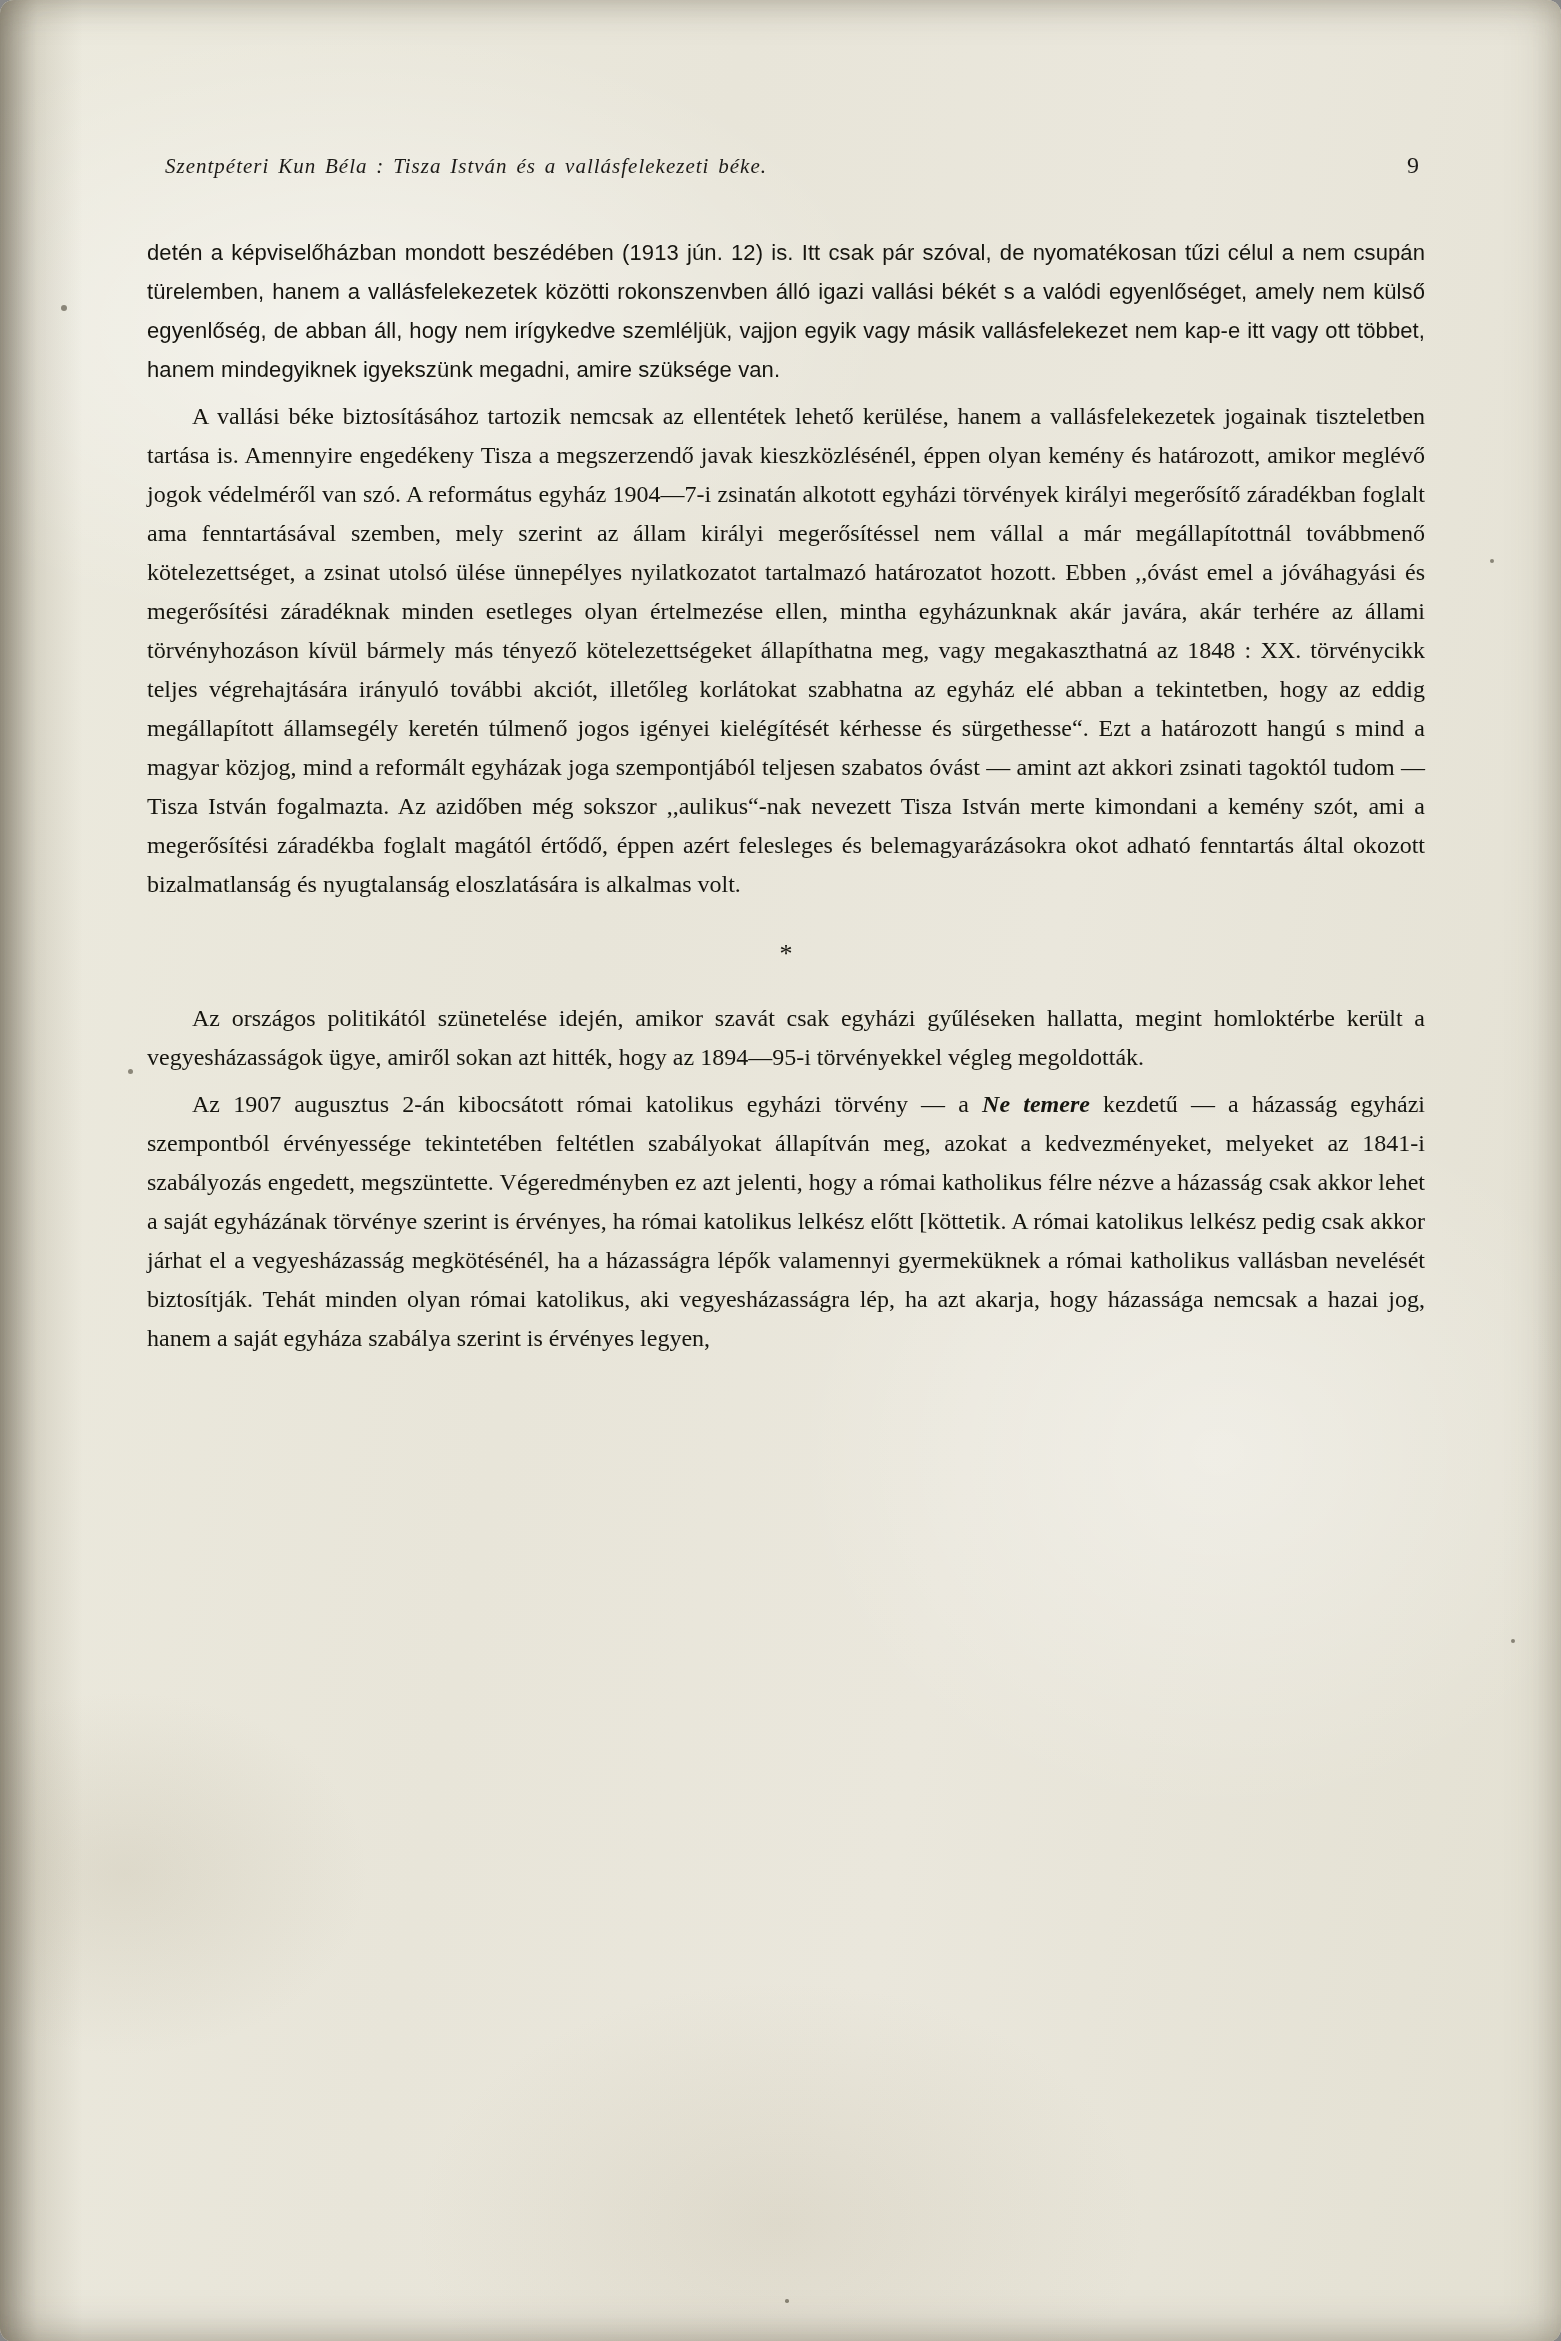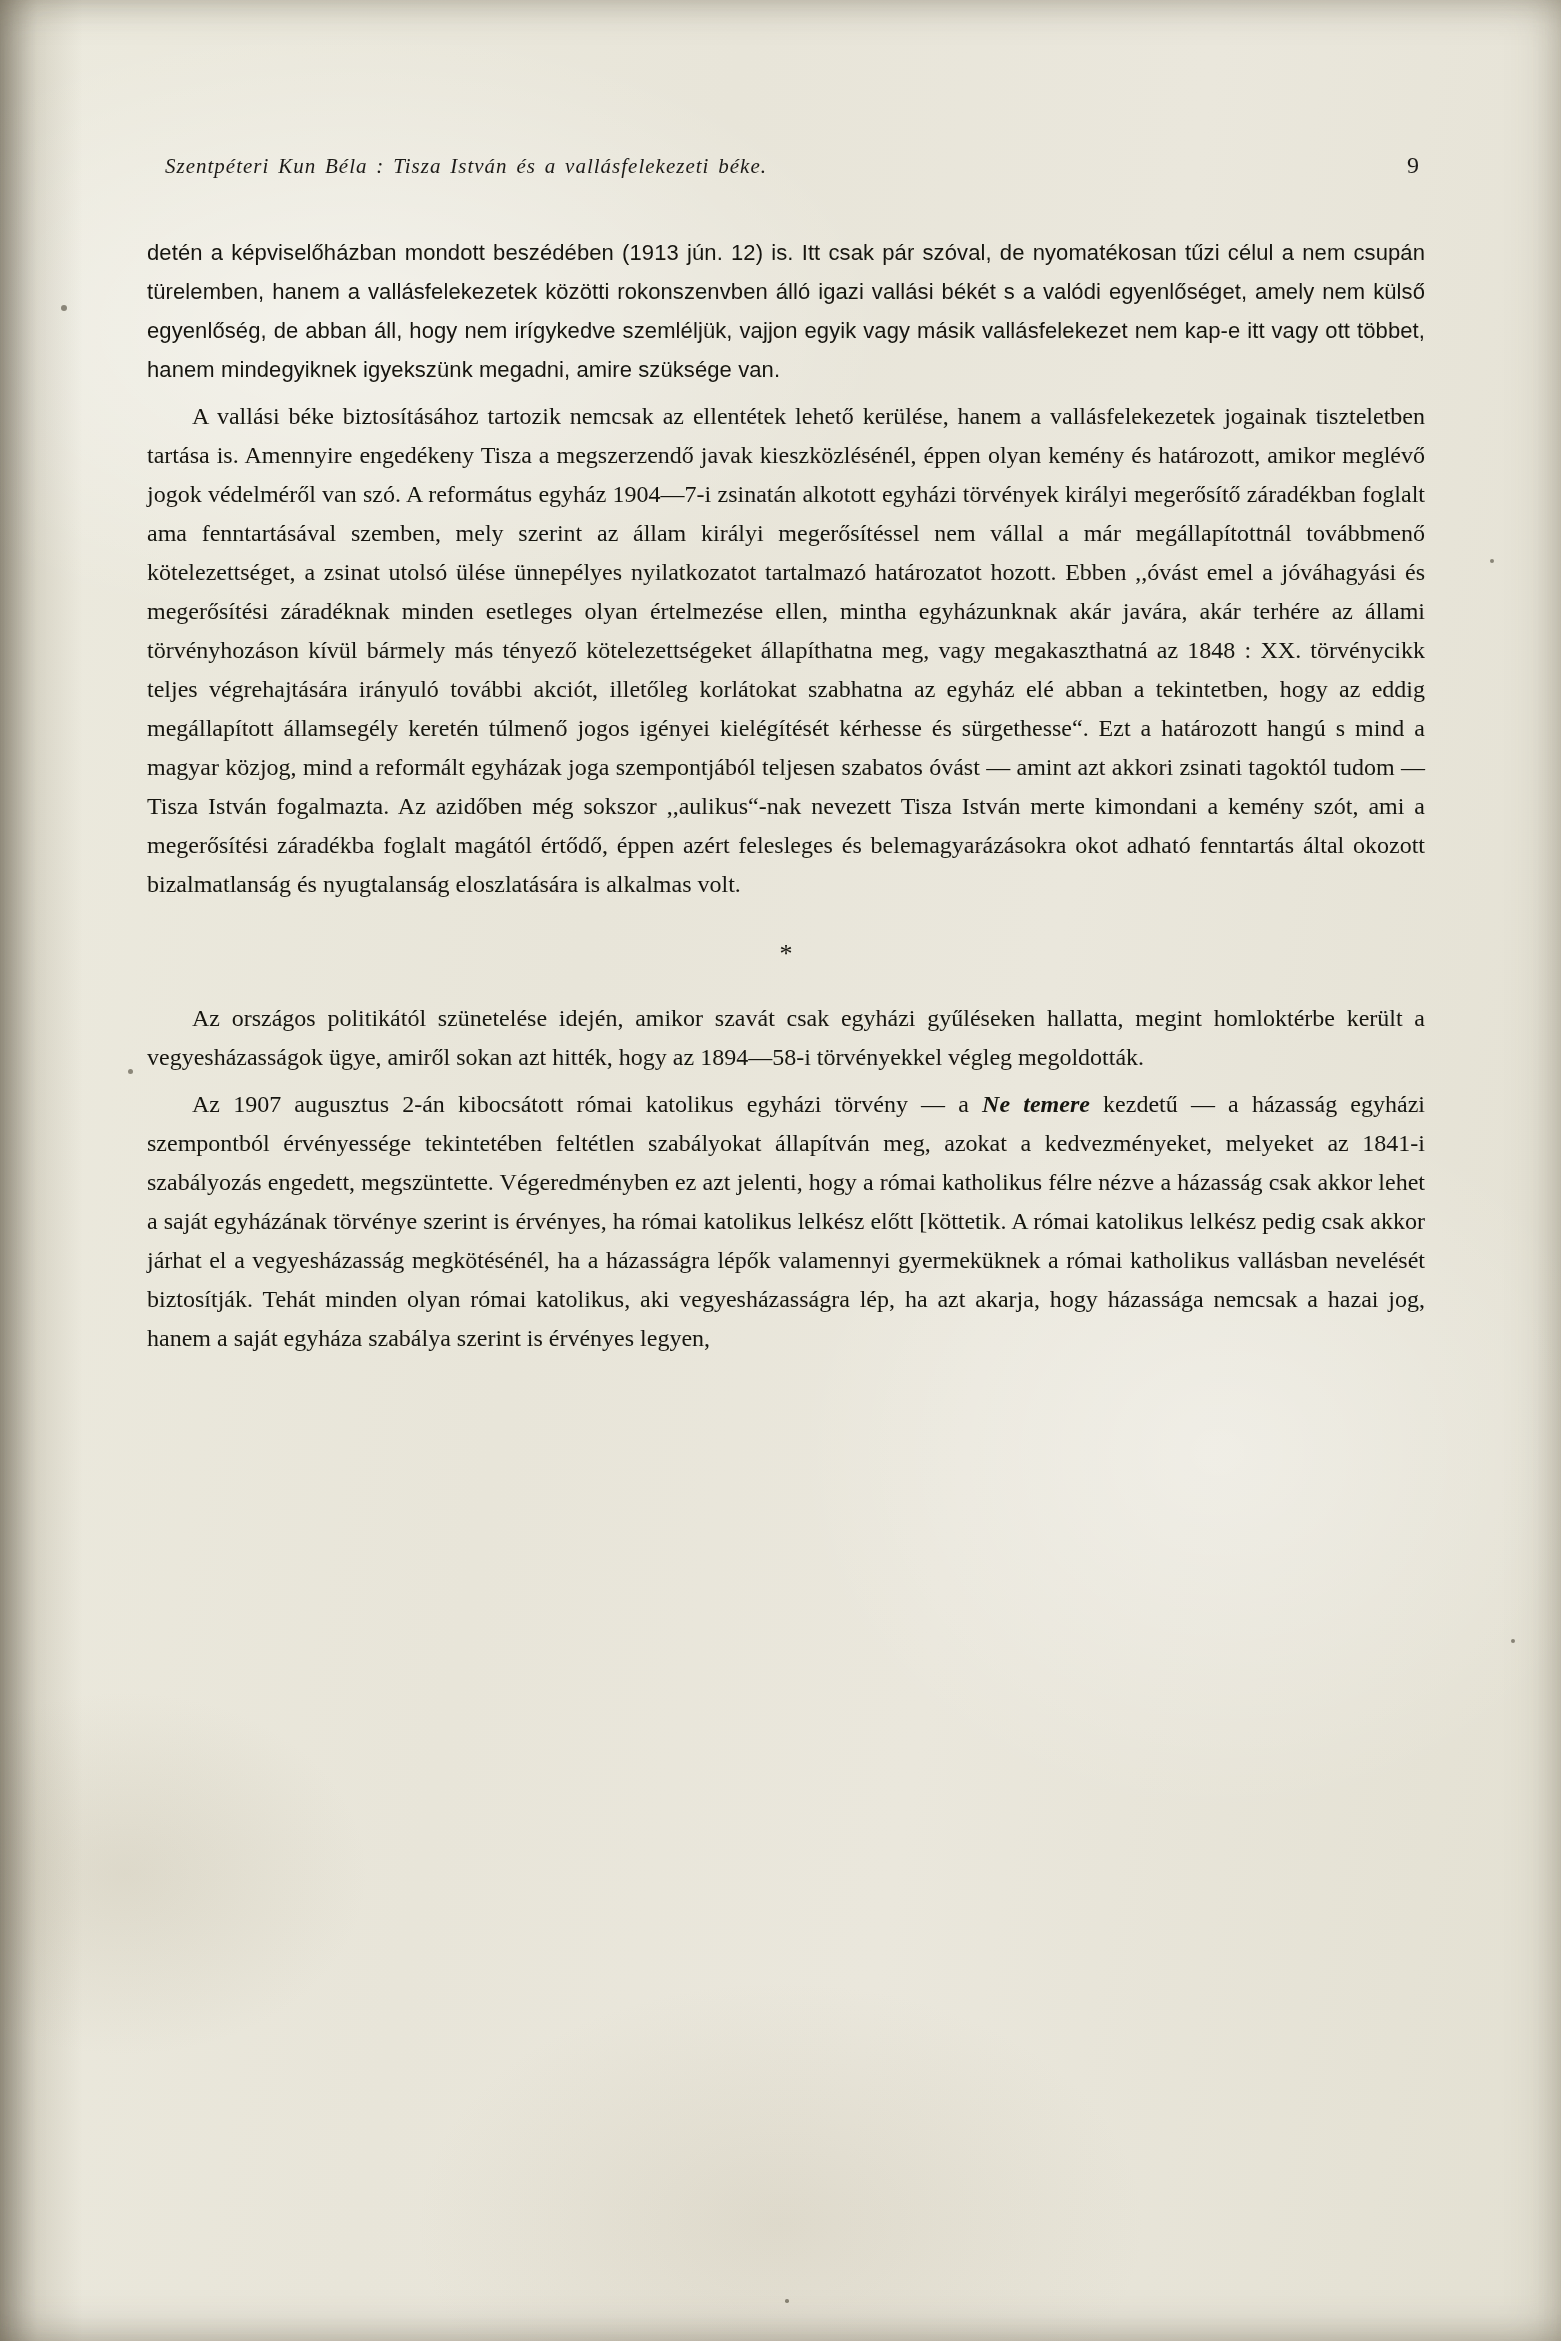--- a/index.html
+++ b/index.html
@@ -7,20 +7,21 @@
     padding: 0;
     background: #888;
   }
   .page {
     position: relative;
     width: 1561px;
     height: 2342px;
     margin: 0 auto;
     background: #e9e7de;
     overflow: hidden;
+    border-radius: 14px;
   }
   
   .paper-texture {
     position: absolute;
     inset: 0;
     background:
       radial-gradient(ellipse 781px 434px at 22% 14%, rgba(255,255,255,0.45), rgba(255,255,255,0) 70%),
       radial-gradient(ellipse 607px 520px at 78% 62%, rgba(255,255,255,0.35), rgba(255,255,255,0) 70%),
       radial-gradient(ellipse 520px 347px at 50% 95%, rgba(180,170,145,0.22), rgba(255,255,255,0) 70%),
       radial-gradient(ellipse 347px 260px at 8% 80%, rgba(170,160,135,0.20), rgba(255,255,255,0) 70%),
@@ -128,21 +129,21 @@
     </div>
 
     <div class="body-text">
 
       <p class="noindent sans">detén a képviselőházban mondott beszédében (1913 jún. 12) is. Itt csak pár szóval, de nyomatékosan tűzi célul a nem csupán türelemben, hanem a vallásfelekezetek közötti rokonszenvben álló igazi vallási békét s a valódi egyenlőséget, amely nem külső egyenlőség, de abban áll, hogy nem irígykedve szemléljük, vajjon egyik vagy másik vallásfelekezet nem kap-e itt vagy ott többet, hanem mindegyiknek igyekszünk megadni, amire szüksége van.</p>
 
       <p>A vallási béke biztosításához tartozik nemcsak az ellentétek lehető kerülése, hanem a vallásfelekezetek jogainak tiszteletben tartása is. Amennyire engedékeny Tisza a megszerzendő javak kieszközlésénél, éppen olyan kemény és határozott, amikor meglévő jogok védelméről van szó. A református egyház 1904—7-i zsinatán alkotott egyházi törvények királyi megerősítő záradékban foglalt ama fenntartásával szemben, mely szerint az állam királyi megerősítéssel nem vállal a már megállapítottnál továbbmenő kötelezettséget, a zsinat utolsó ülése ünnepélyes nyilatkozatot tartalmazó határozatot hozott. Ebben ,,óvást emel a jóváhagyási és megerősítési záradéknak minden esetleges olyan értelmezése ellen, mintha egyházunknak akár javára, akár terhére az állami törvényhozáson kívül bármely más tényező kötelezettségeket állapíthatna meg, vagy megakaszthatná az 1848 : XX. törvénycikk teljes végrehajtására irányuló további akciót, illetőleg korlátokat szabhatna az egyház elé abban a tekintetben, hogy az eddig megállapított államsegély keretén túlmenő jogos igényei kielégítését kérhesse és sürgethesse“. Ezt a határozott hangú s mind a magyar közjog, mind a reformált egyházak joga szempontjából teljesen szabatos óvást — amint azt akkori zsinati tagoktól tudom — Tisza István fogalmazta. Az azidőben még sokszor ,,aulikus“-nak nevezett Tisza István merte kimondani a kemény szót, ami a megerősítési záradékba foglalt magától értődő, éppen azért felesleges és belemagyarázásokra okot adható fenntartás által okozott bizalmatlanság és nyugtalanság eloszlatására is alkalmas volt.</p>
 
       <div class="sep-star">*</div>
 
-      <p>Az országos politikától szünetelése idején, amikor szavát csak egyházi gyűléseken hallatta, megint homloktérbe került a vegyesházasságok ügye, amiről sokan azt hitték, hogy az 1894—58-i törvényekkel végleg megoldották.</p>
+      <p>Az országos politikától szünetelése idején, amikor szavát csak egyházi gyűléseken hallatta, megint homloktérbe került a vegyesházasságok ügye, amiről sokan azt hitték, hogy az 1894—95-i törvényekkel végleg megoldották.</p>
 
       <p><span>Az 1907 augusztus 2-án kibocsátott római katolikus egyházi törvény — a </span><span class="ital">Ne temere</span><span> kezdetű — a házasság egyházi szempontból érvényessége tekintetében feltétlen szabályokat állapítván meg, azokat a kedvezményeket, melyeket az 1841-i szabályozás engedett, megszüntette. Végeredményben ez azt jelenti, hogy a római katholikus félre nézve a házasság csak akkor lehet a saját egyházának törvénye szerint is érvényes, ha római katolikus lelkész előtt [köttetik. A római katolikus lelkész pedig csak akkor járhat el a vegyesházasság megkötésénél, ha a házasságra lépők valamennyi gyermeküknek a római katholikus vallásban nevelését biztosítják. Tehát minden olyan római katolikus, aki vegyesházasságra lép, ha azt akarja, hogy házassága nemcsak a hazai jog, hanem a saját egyháza szabálya szerint is érvényes legyen,</span></p>
 
     </div>
   </div>
 
   <div class="speck" style="left:61px; top:305px; width:6px; height:6px;"></div>
   <div class="speck" style="left:1490px; top:559px; width:4.3px; height:4.3px;"></div>
   <div class="speck" style="left:128px; top:1069px; width:5.2px; height:5.2px;"></div>
   <div class="speck" style="left:1511px; top:1639px; width:4.3px; height:4.3px;"></div>

